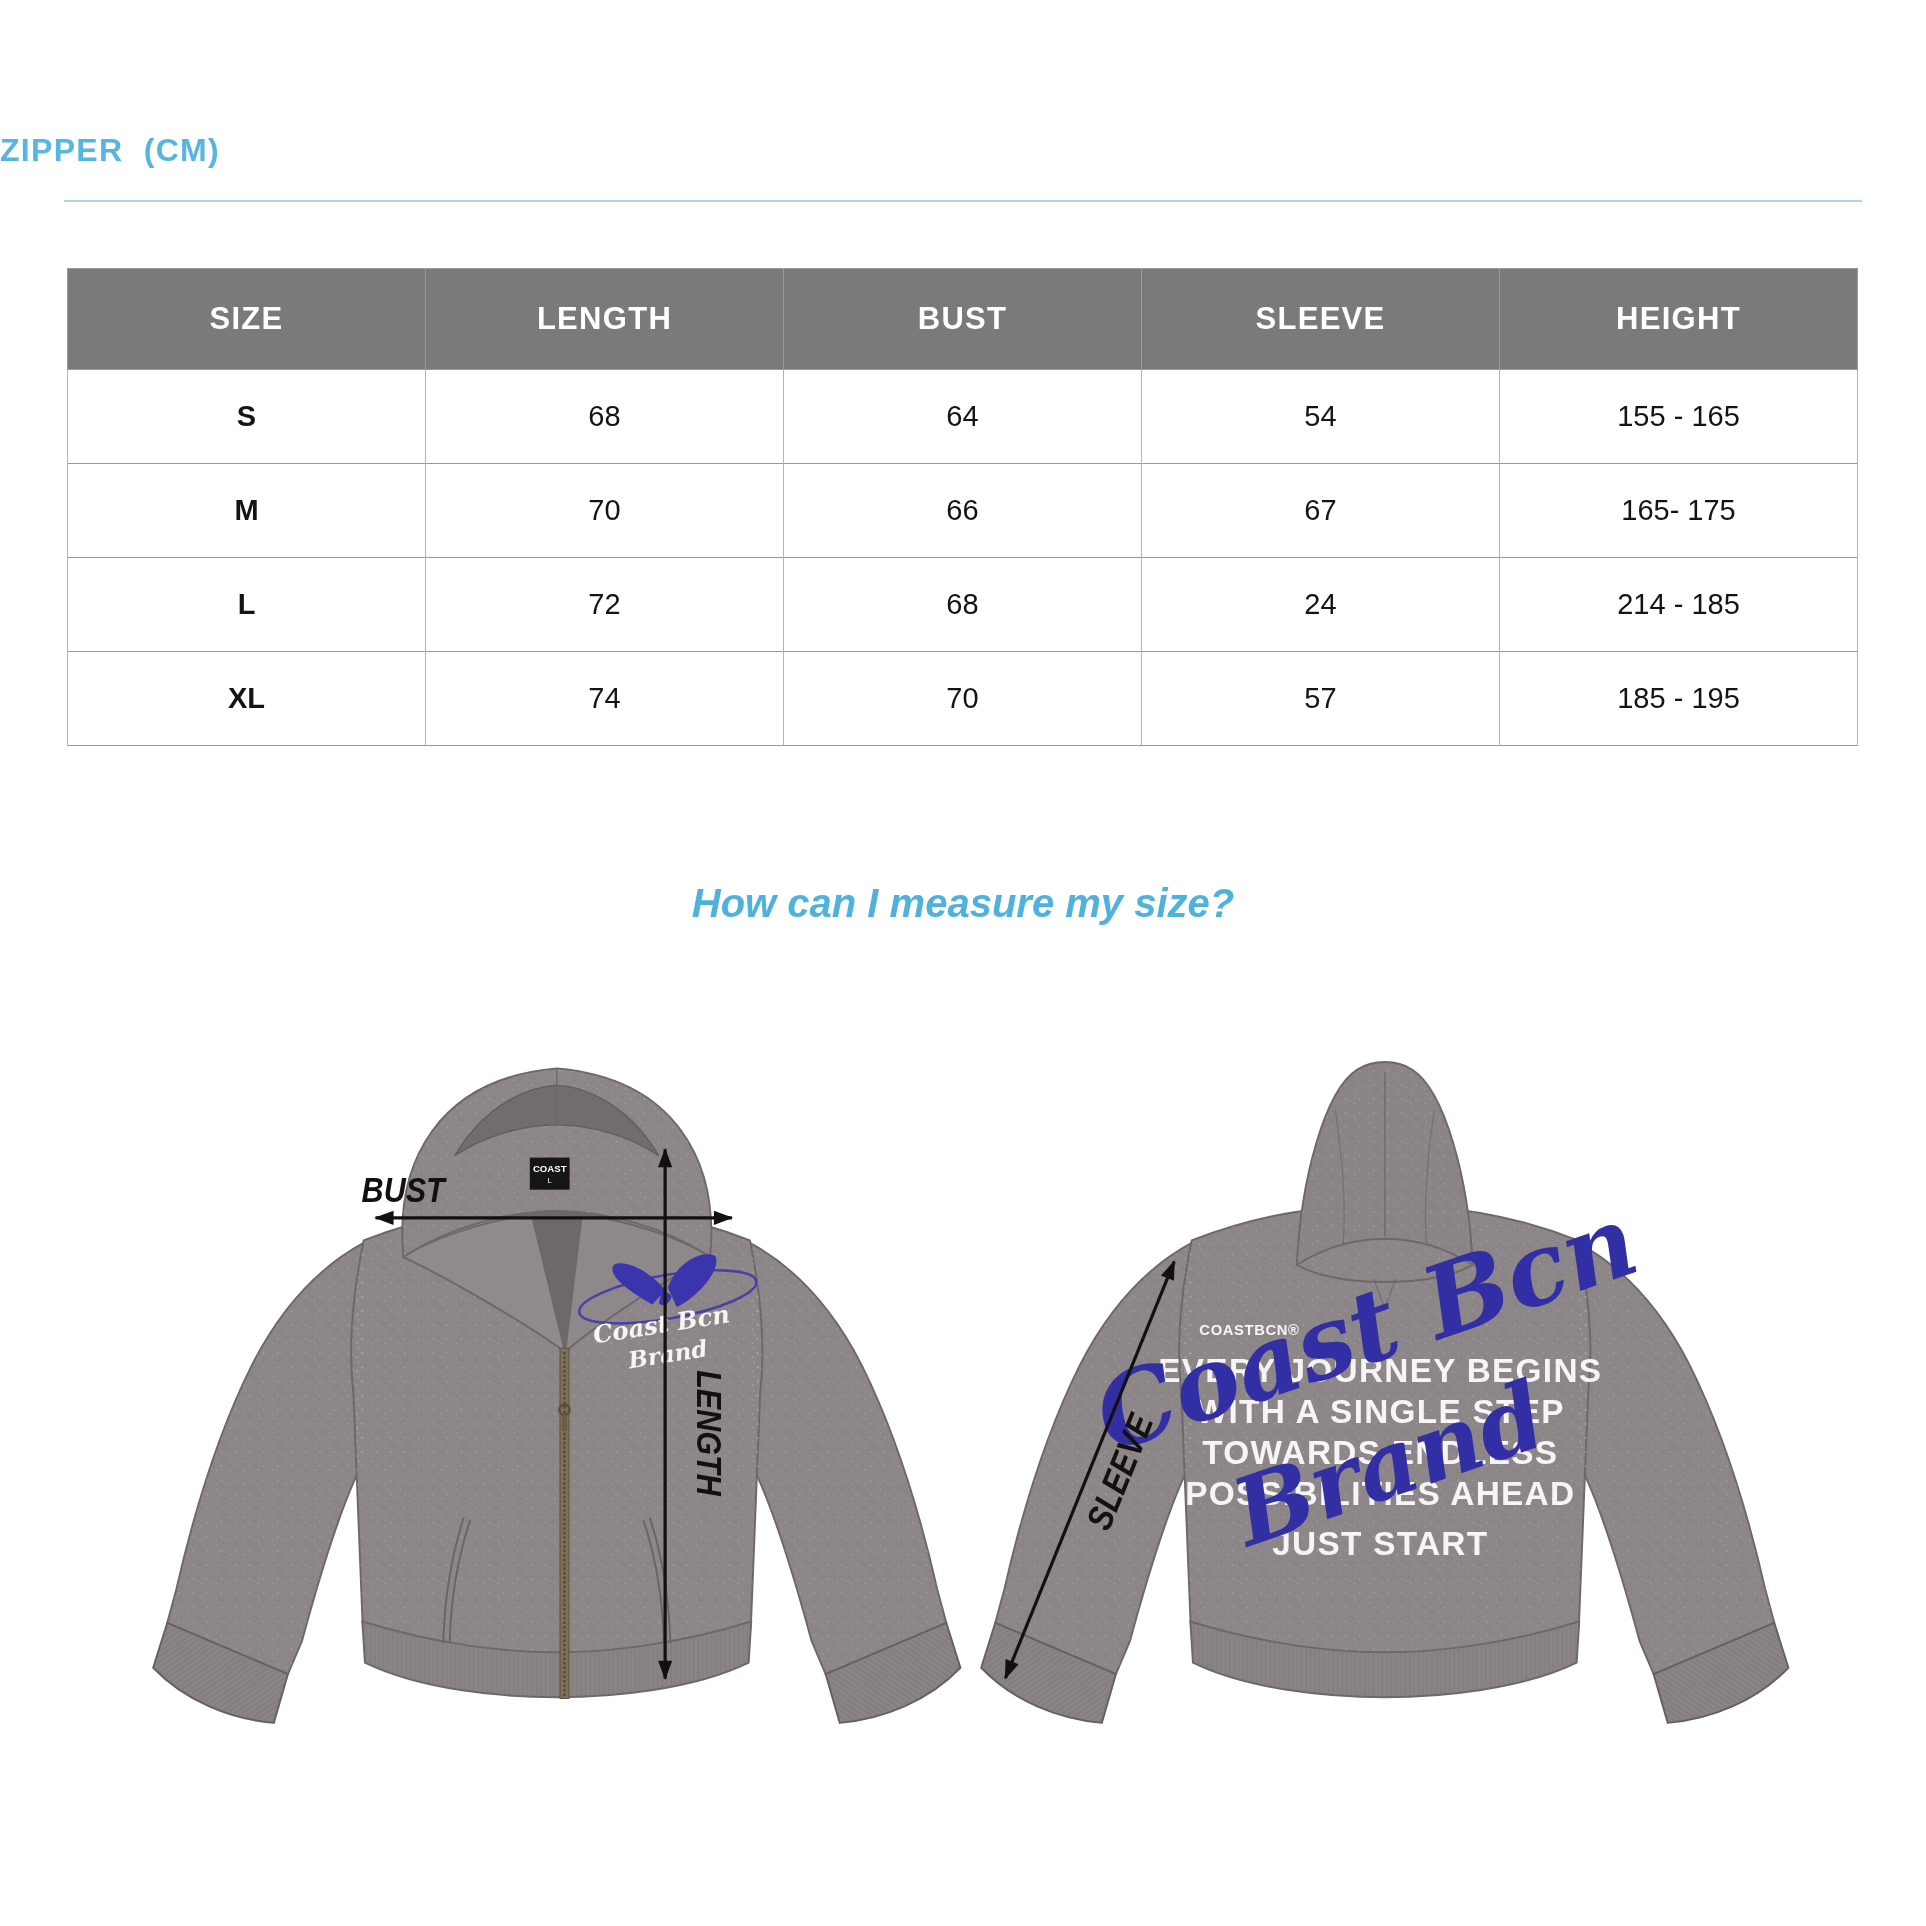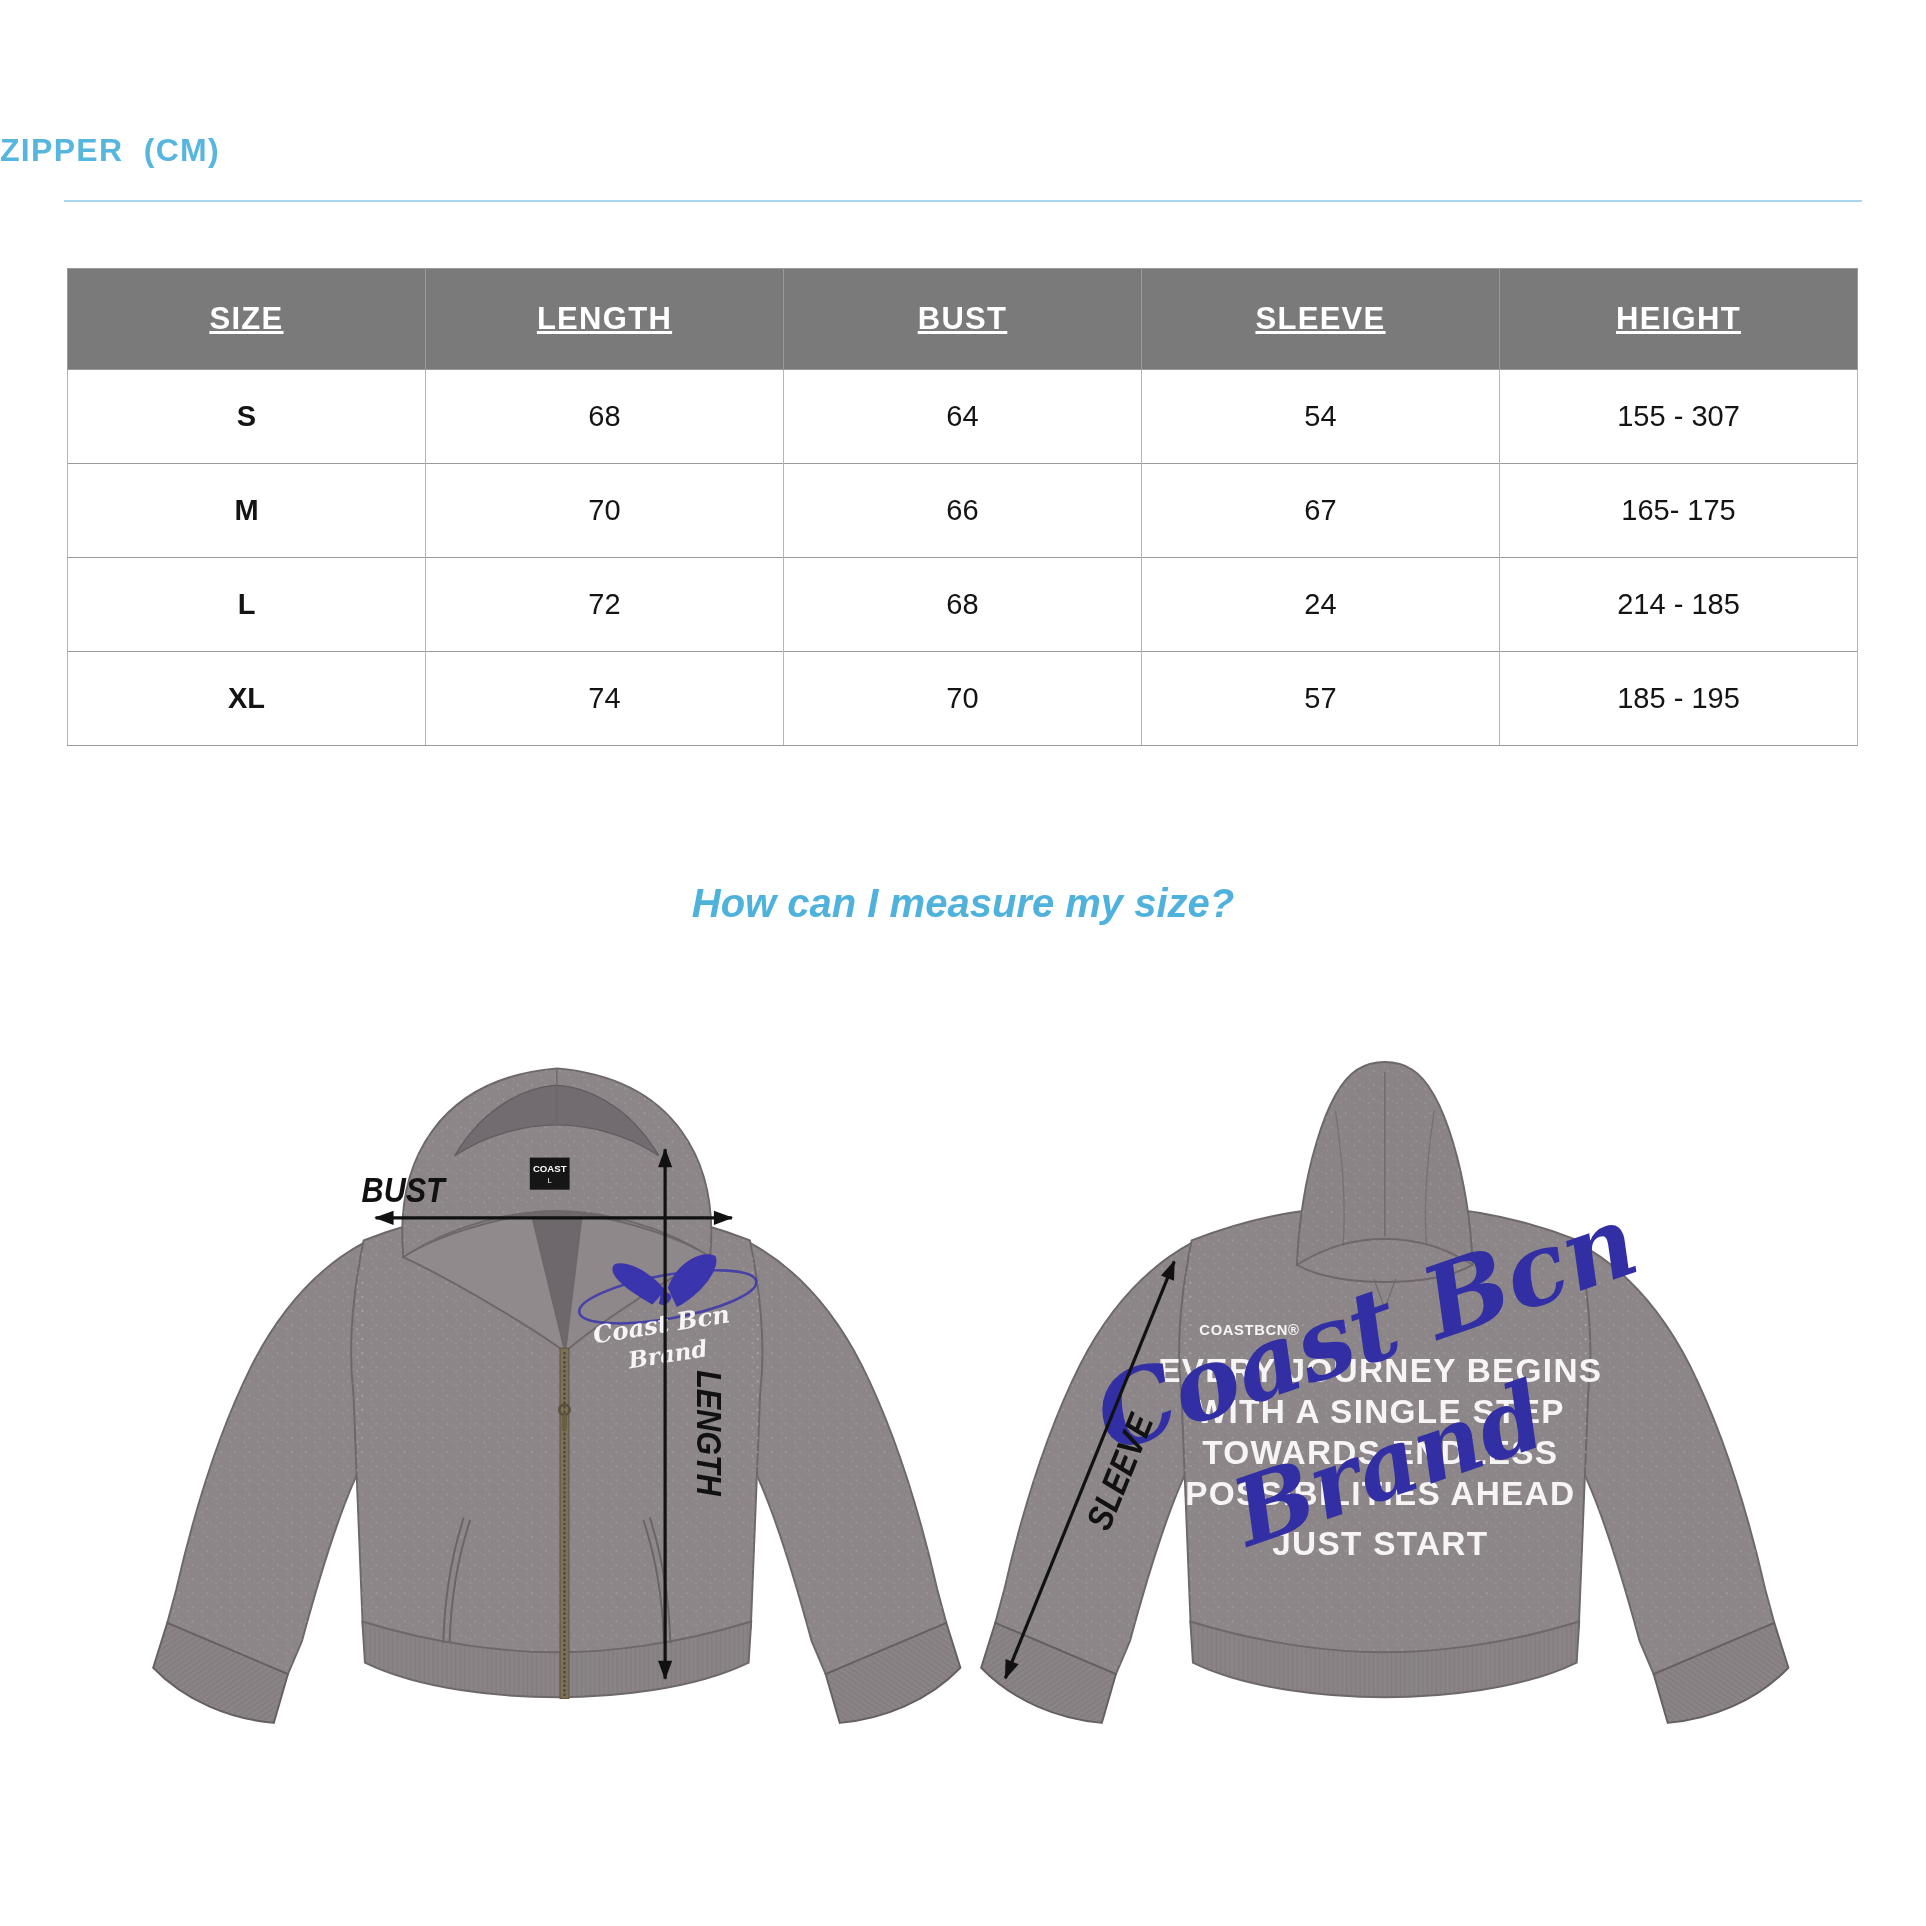--- a/index.html
+++ b/index.html
@@ -14,21 +14,21 @@
   .title-divider{
     position:absolute;top:200px;left:64px;width:1798px;height:1.9px;background:#a9d6ea;
   }
   .size-table-wrap{position:absolute;left:67px;top:268px;width:1791px;}
   table.size-table{
     width:100%;border-collapse:collapse;table-layout:fixed;
     border:0.6px solid #9a9a9a;
   }
   table.size-table th{
     height:98px;background:#7a7a7a;color:#ffffff;font-size:31px;font-weight:bold;
-    letter-spacing:1.3px;text-align:center;vertical-align:middle;border:0.6px solid #9a9a9a;text-decoration:underline;
+    letter-spacing:1.3px;text-align:center;vertical-align:middle;border:0.6px solid #9a9a9a;
   }
   table.size-table td{
     height:91px;font-size:29px;color:#141414;text-align:center;vertical-align:middle;
     border-left:0.6px solid #b5b5b5;border-right:0.6px solid #b5b5b5;
     border-top:1.3px solid #9a9a9a;background:#ffffff;
   }
   table.size-table tr td:first-child{font-weight:bold;}
   table.size-table tr:last-child td{border-bottom:1.3px solid #9a9a9a;}
   .measure-question{
     position:absolute;top:881px;left:0;width:1926px;text-align:center;
@@ -90,21 +90,21 @@
         <th>SLEEVE</th>
         <th>HEIGHT</th>
       </tr>
     </thead>
     <tbody>
       <tr>
         <td>S</td>
         <td>68</td>
         <td>64</td>
         <td>54</td>
-        <td>155 - 307</td>
+        <td>155 - 165</td>
       </tr>
       <tr>
         <td>M</td>
         <td>70</td>
         <td>66</td>
         <td>67</td>
         <td>165- 175</td>
       </tr>
       <tr>
         <td>L</td>

